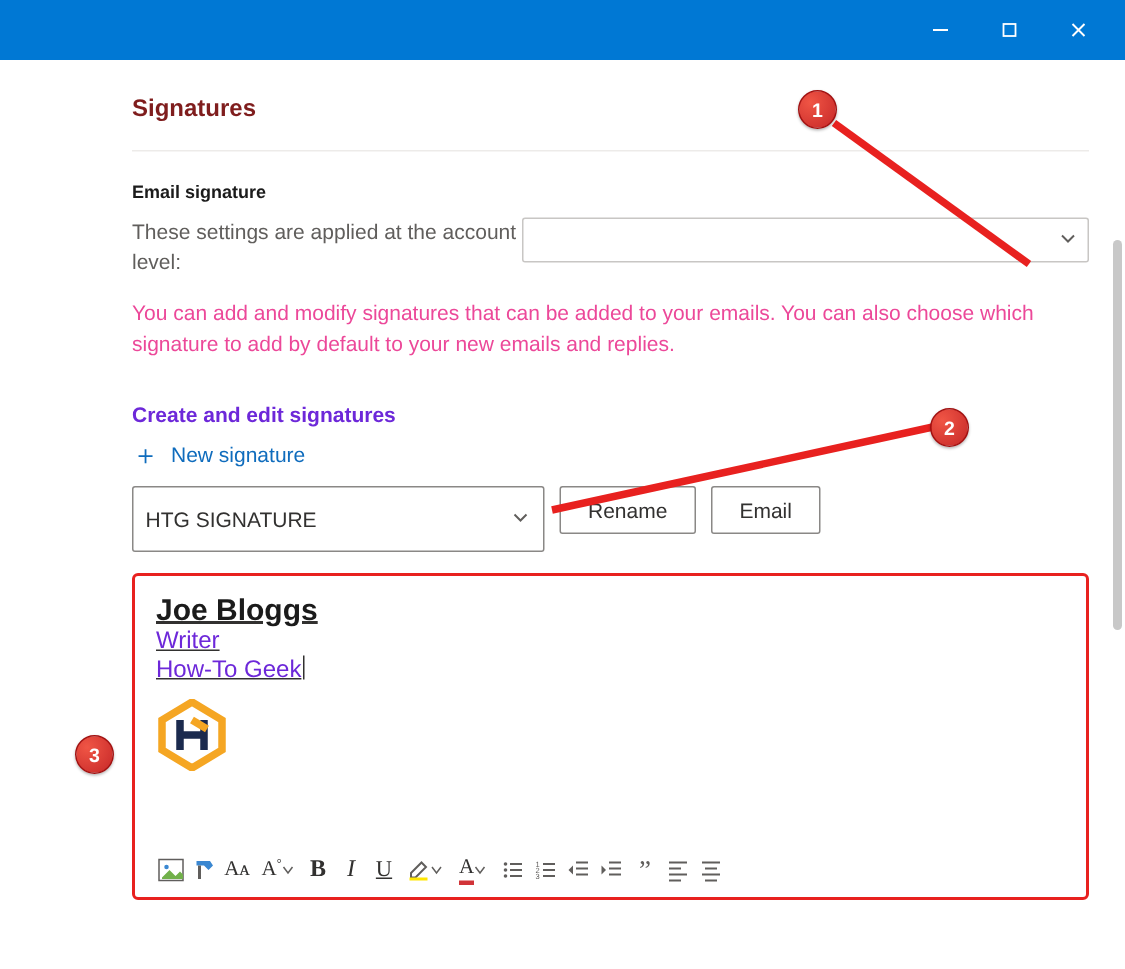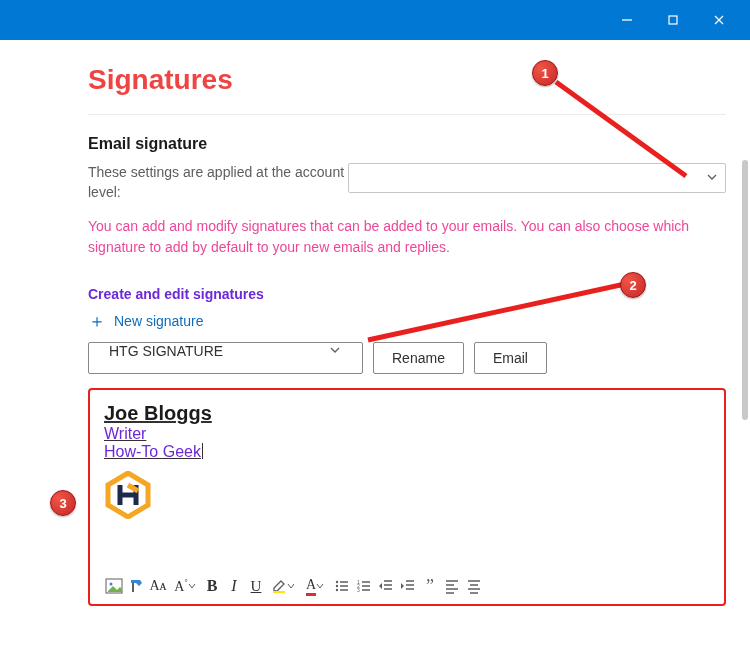--- a/index.html
+++ b/index.html
@@ -49,29 +49,29 @@
     height: 260px;
     background: #c8c8c8;
     border-radius: 3px;
     position: absolute;
     top: 0;
   }
   .page {
     padding: 0 24px 0 88px;
   }
   .page-title {
-    font-size: 28px;
+    font-size: 16px;
     font-weight: 600;
     padding: 24px 0 18px 0;
     border-bottom: 1px solid #edebe9;
     margin-bottom: 20px;
-    color: #ef4444;
+    color: #7f1d1d;
   }
   .section-title {
-    font-size: 16px;
+    font-size: 12px;
     font-weight: 600;
     color: #1b1b1b;
     margin-bottom: 10px;
   }
   .row1 {
     display: flex;
     align-items: flex-start;
     margin-bottom: 14px;
   }
   .row1 .label {
@@ -114,27 +114,28 @@
     font-weight: 400;
     line-height: 1;
   }
   .sig-row {
     display: flex;
     gap: 10px;
     margin-bottom: 14px;
   }
   .sig-select {
     width: 275px;
-    height: 32px;
+    height: 44px;
     border: 1px solid #8a8886;
     border-radius: 2px;
     background: #fff;
     display: flex;
+    align-items: center;
     justify-content: space-between;
-    padding: 0 20px;
+    padding: 0 8px;
   }
   .btn {
     height: 32px;
     padding: 0 18px;
     border: 1px solid #8a8886;
     border-radius: 2px;
     background: #fff;
     display: flex;
     align-items: center;
     justify-content: center;

